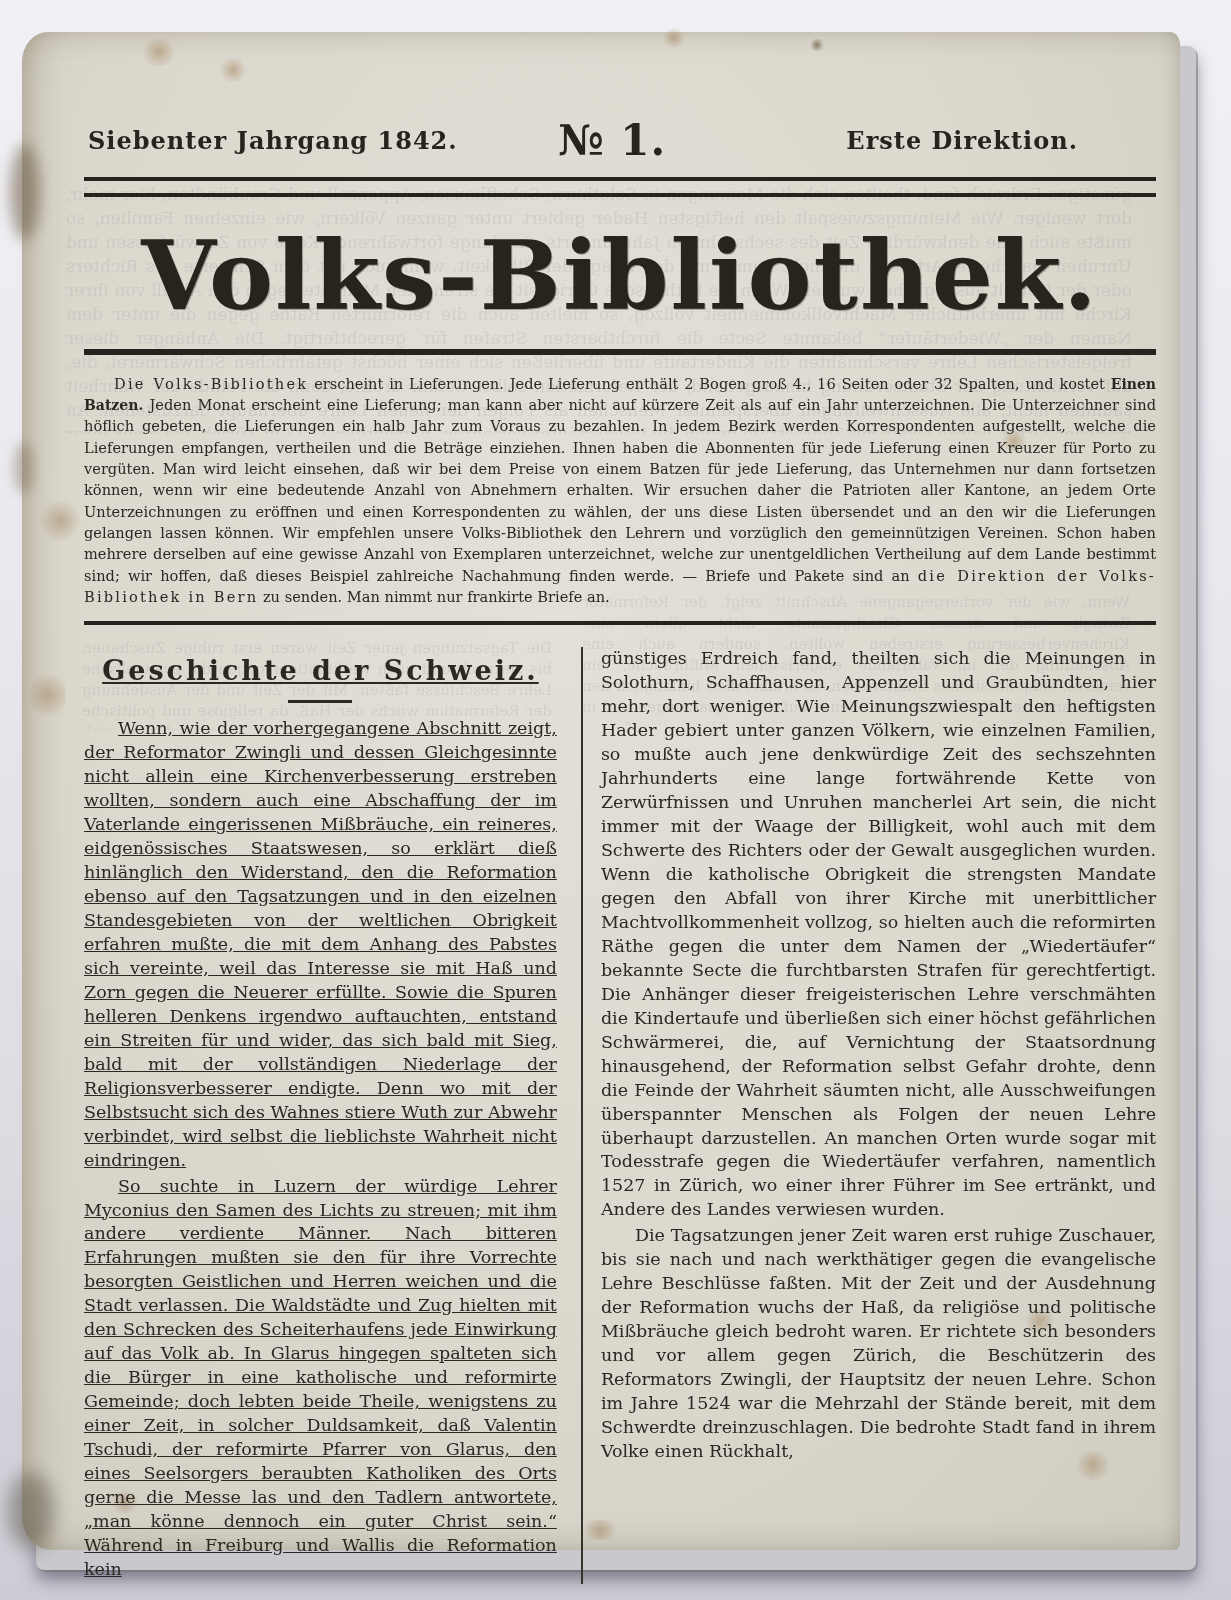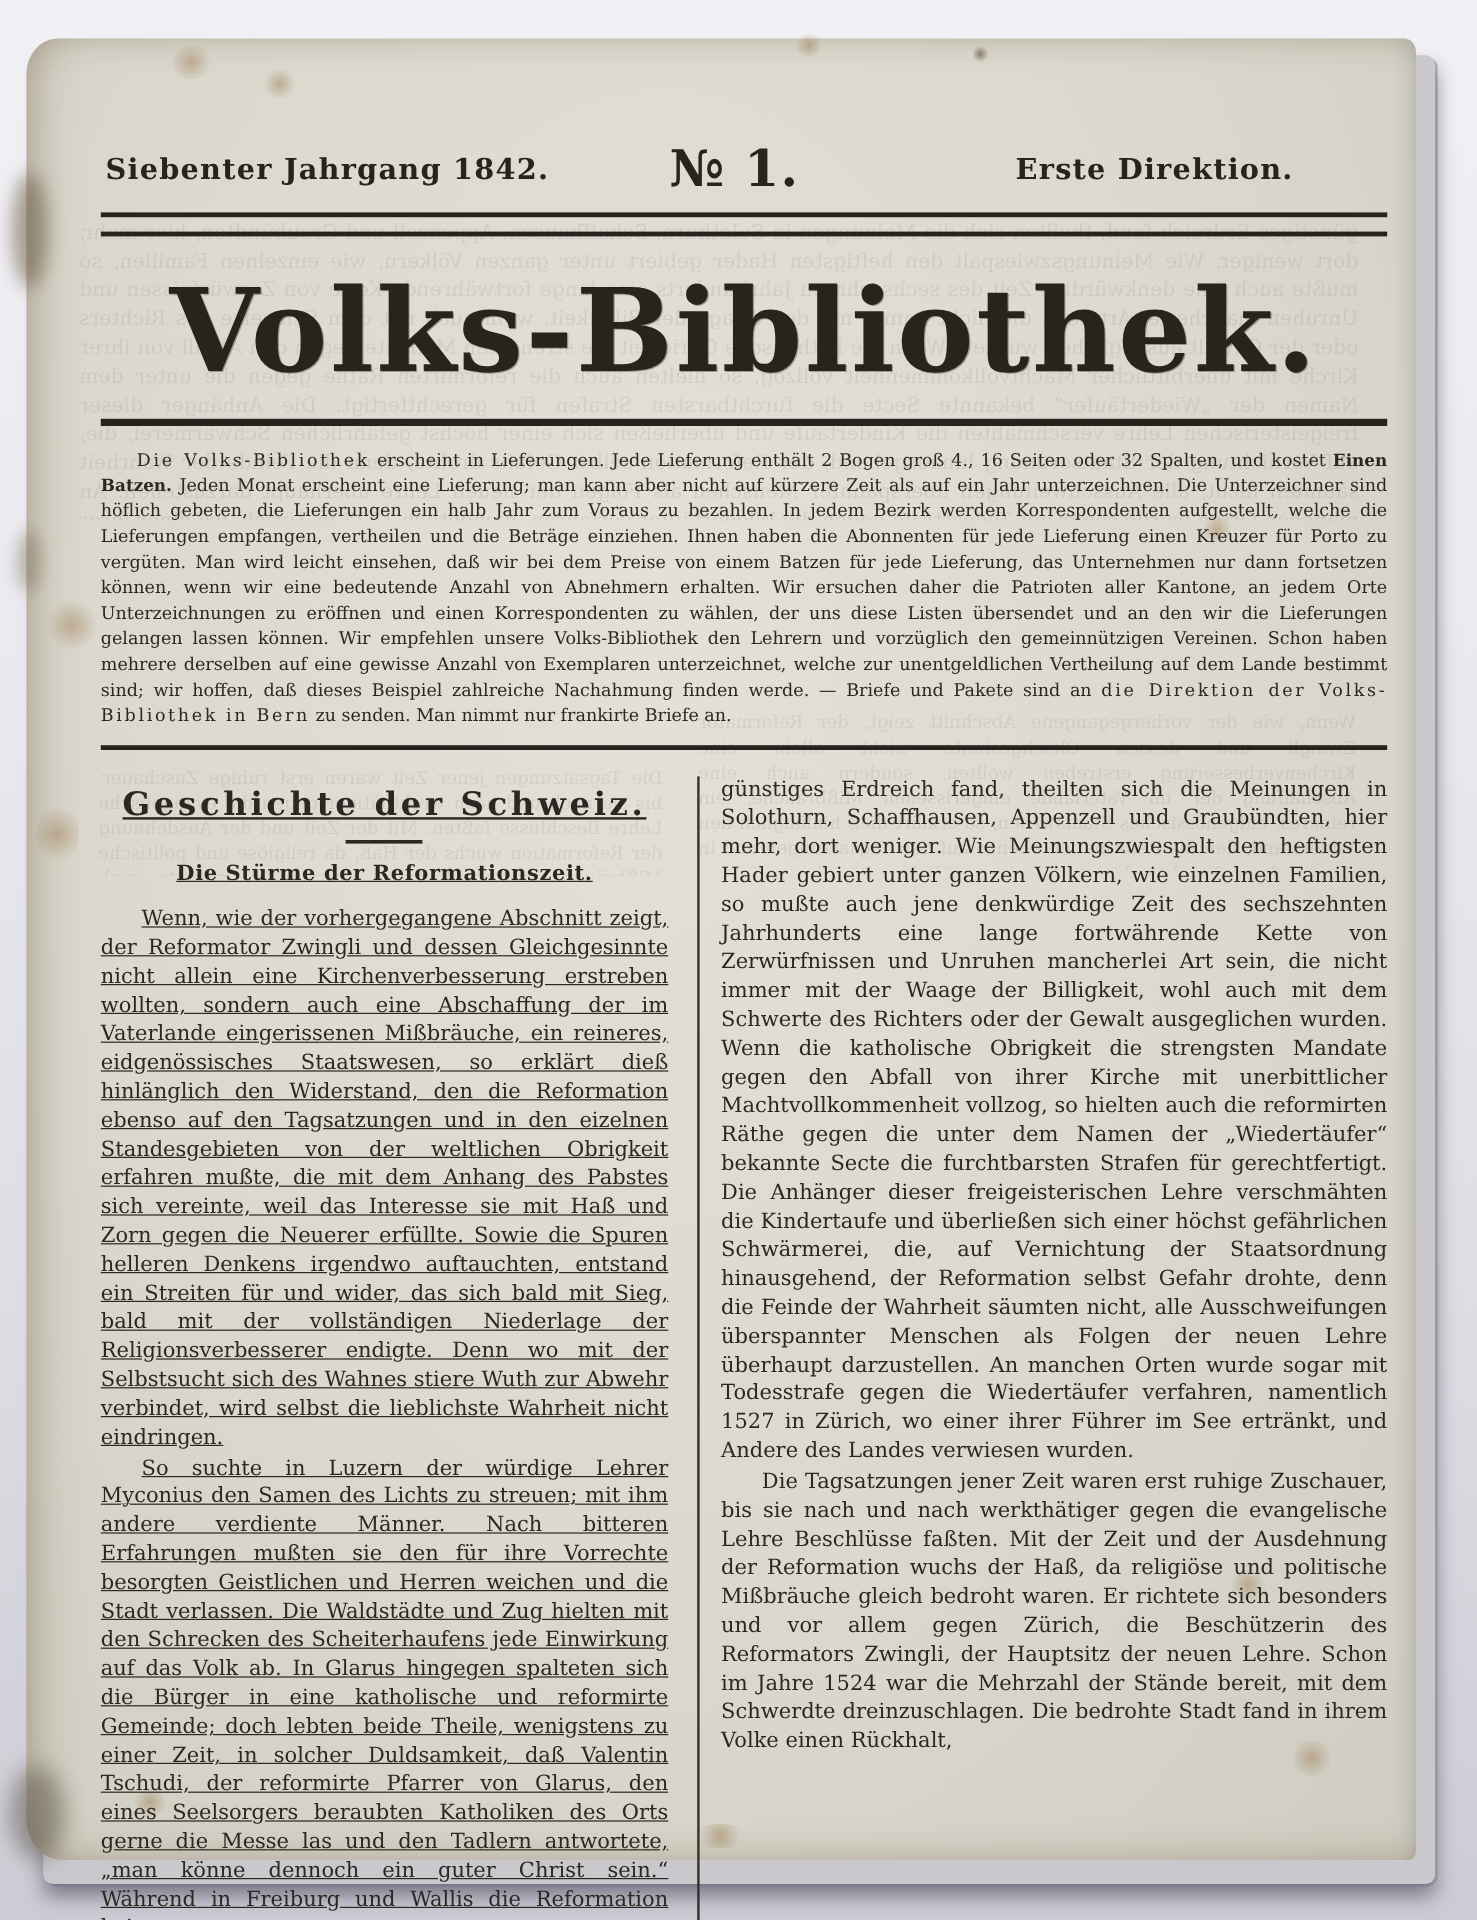--- a/index.html
+++ b/index.html
@@ -130,21 +130,20 @@
 
     <p class="prospectus"><span class="sp lead">Die Volks-Bibliothek</span><span> erscheint in Lieferungen. Jede Lieferung enthält 2 Bogen groß 4., 16 Seiten oder 32 Spalten, und kostet </span><span class="price">Einen Batzen.</span><span> Jeden Monat erscheint eine Lieferung; man kann aber nicht auf kürzere Zeit als auf ein Jahr unterzeichnen. Die Unterzeichner sind höflich gebeten, die Lieferungen ein halb Jahr zum Voraus zu bezahlen. In jedem Bezirk werden Korrespondenten aufgestellt, welche die Lieferungen empfangen, vertheilen und die Beträge einziehen. Ihnen haben die Abonnenten für jede Lieferung einen Kreuzer für Porto zu vergüten. Man wird leicht einsehen, daß wir bei dem Preise von einem Batzen für jede Lieferung, das Unternehmen nur dann fortsetzen können, wenn wir eine bedeutende Anzahl von Abnehmern erhalten. Wir ersuchen daher die Patrioten aller Kantone, an jedem Orte Unterzeichnungen zu eröffnen und einen Korrespondenten zu wählen, der uns diese Listen übersendet und an den wir die Lieferungen gelangen lassen können. Wir empfehlen unsere Volks-Bibliothek den Lehrern und vorzüglich den gemeinnützigen Vereinen. Schon haben mehrere derselben auf eine gewisse Anzahl von Exemplaren unterzeichnet, welche zur unentgeldlichen Vertheilung auf dem Lande bestimmt sind; wir hoffen, daß dieses Beispiel zahlreiche Nachahmung finden werde. — Briefe und Pakete sind an </span><span class="sp">die Direktion der Volks-Bibliothek in Bern</span><span> zu senden. Man nimmt nur frankirte Briefe an.</span></p>
 
     <div class="rule-medium"></div>
 
     <div class="columns">
 
       <div class="col col-left">
         <h2 class="section-title">Geschichte der Schweiz.</h2>
         <div class="title-dash"></div>
-        <h3 class="chapter-title">Die Stürme der Reformationszeit.</h3>
         <p class="body-par indent">Wenn, wie der vorhergegangene Abschnitt zeigt, der Reformator Zwingli und dessen Gleichgesinnte nicht allein eine Kirchenverbesserung erstreben wollten, sondern auch eine Abschaffung der im Vaterlande eingerissenen Mißbräuche, ein reineres, eidgenössisches Staatswesen, so erklärt dieß hinlänglich den Widerstand, den die Reformation ebenso auf den Tagsatzungen und in den eizelnen Standesgebieten von der weltlichen Obrigkeit erfahren mußte, die mit dem Anhang des Pabstes sich vereinte, weil das Interesse sie mit Haß und Zorn gegen die Neuerer erfüllte. Sowie die Spuren helleren Denkens irgendwo auftauchten, entstand ein Streiten für und wider, das sich bald mit Sieg, bald mit der vollständigen Niederlage der Religionsverbesserer endigte. Denn wo mit der Selbstsucht sich des Wahnes stiere Wuth zur Abwehr verbindet, wird selbst die lieblichste Wahrheit nicht eindringen.</p>
         <p class="body-par indent">So suchte in Luzern der würdige Lehrer Myconius den Samen des Lichts zu streuen; mit ihm andere verdiente Männer. Nach bitteren Erfahrungen mußten sie den für ihre Vorrechte besorgten Geistlichen und Herren weichen und die Stadt verlassen. Die Waldstädte und Zug hielten mit den Schrecken des Scheiterhaufens jede Einwirkung auf das Volk ab. In Glarus hingegen spalteten sich die Bürger in eine katholische und reformirte Gemeinde; doch lebten beide Theile, wenigstens zu einer Zeit, in solcher Duldsamkeit, daß Valentin Tschudi, der reformirte Pfarrer von Glarus, den eines Seelsorgers beraubten Katholiken des Orts gerne die Messe las und den Tadlern antwortete, „man könne dennoch ein guter Christ sein.“ Während in Freiburg und Wallis die Reformation kein</p>
       </div>
 
       <div class="col col-right">
         <p class="body-par">günstiges Erdreich fand, theilten sich die Meinungen in Solothurn, Schaffhausen, Appenzell und Graubündten, hier mehr, dort weniger. Wie Meinungszwiespalt den heftigsten Hader gebiert unter ganzen Völkern, wie einzelnen Familien, so mußte auch jene denkwürdige Zeit des sechszehnten Jahrhunderts eine lange fortwährende Kette von Zerwürfnissen und Unruhen mancherlei Art sein, die nicht immer mit der Waage der Billigkeit, wohl auch mit dem Schwerte des Richters oder der Gewalt ausgeglichen wurden. Wenn die katholische Obrigkeit die strengsten Mandate gegen den Abfall von ihrer Kirche mit unerbittlicher Machtvollkommenheit vollzog, so hielten auch die reformirten Räthe gegen die unter dem Namen der „Wiedertäufer“ bekannte Secte die furchtbarsten Strafen für gerechtfertigt. Die Anhänger dieser freigeisterischen Lehre verschmähten die Kindertaufe und überließen sich einer höchst gefährlichen Schwärmerei, die, auf Vernichtung der Staatsordnung hinausgehend, der Reformation selbst Gefahr drohte, denn die Feinde der Wahrheit säumten nicht, alle Ausschweifungen überspannter Menschen als Folgen der neuen Lehre überhaupt darzustellen. An manchen Orten wurde sogar mit Todesstrafe gegen die Wiedertäufer verfahren, namentlich 1527 in Zürich, wo einer ihrer Führer im See ertränkt, und Andere des Landes verwiesen wurden.</p>
         <p class="body-par indent">Die Tagsatzungen jener Zeit waren erst ruhige Zuschauer, bis sie nach und nach werkthätiger gegen die evangelische Lehre Beschlüsse faßten. Mit der Zeit und der Ausdehnung der Reformation wuchs der Haß, da religiöse und politische Mißbräuche gleich bedroht waren. Er richtete sich besonders und vor allem gegen Zürich, die Beschützerin des Reformators Zwingli, der Hauptsitz der neuen Lehre. Schon im Jahre 1524 war die Mehrzahl der Stände bereit, mit dem Schwerdte dreinzuschlagen. Die bedrohte Stadt fand in ihrem Volke einen Rückhalt,</p>
       </div>
 
     </div>

